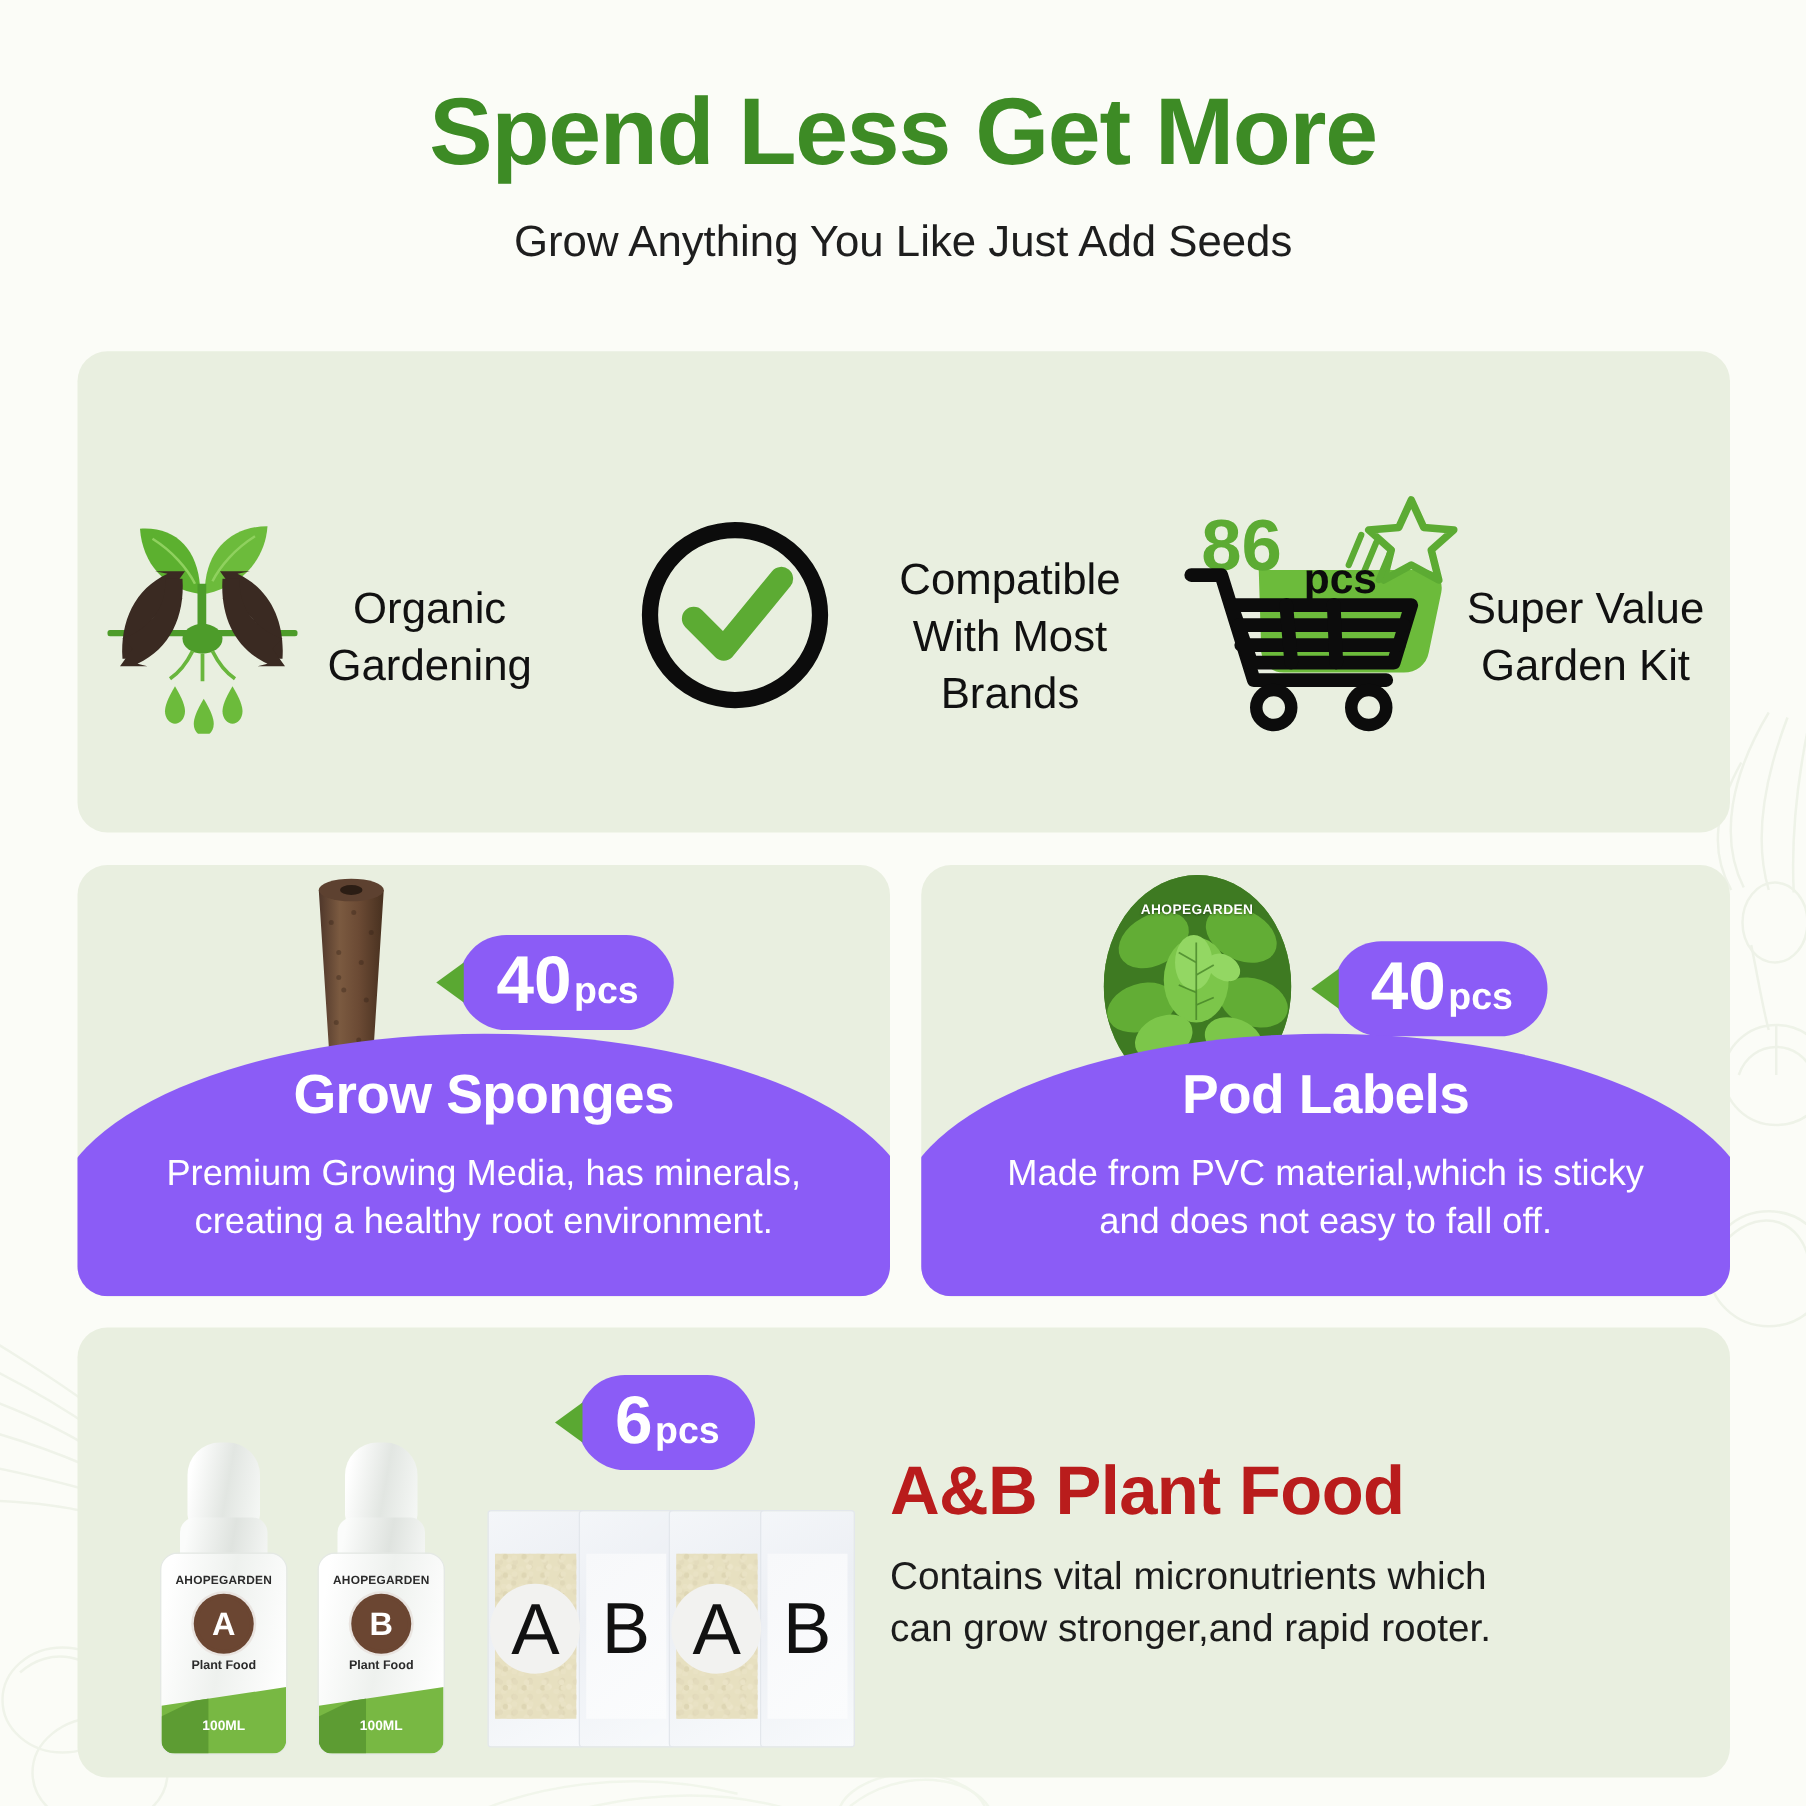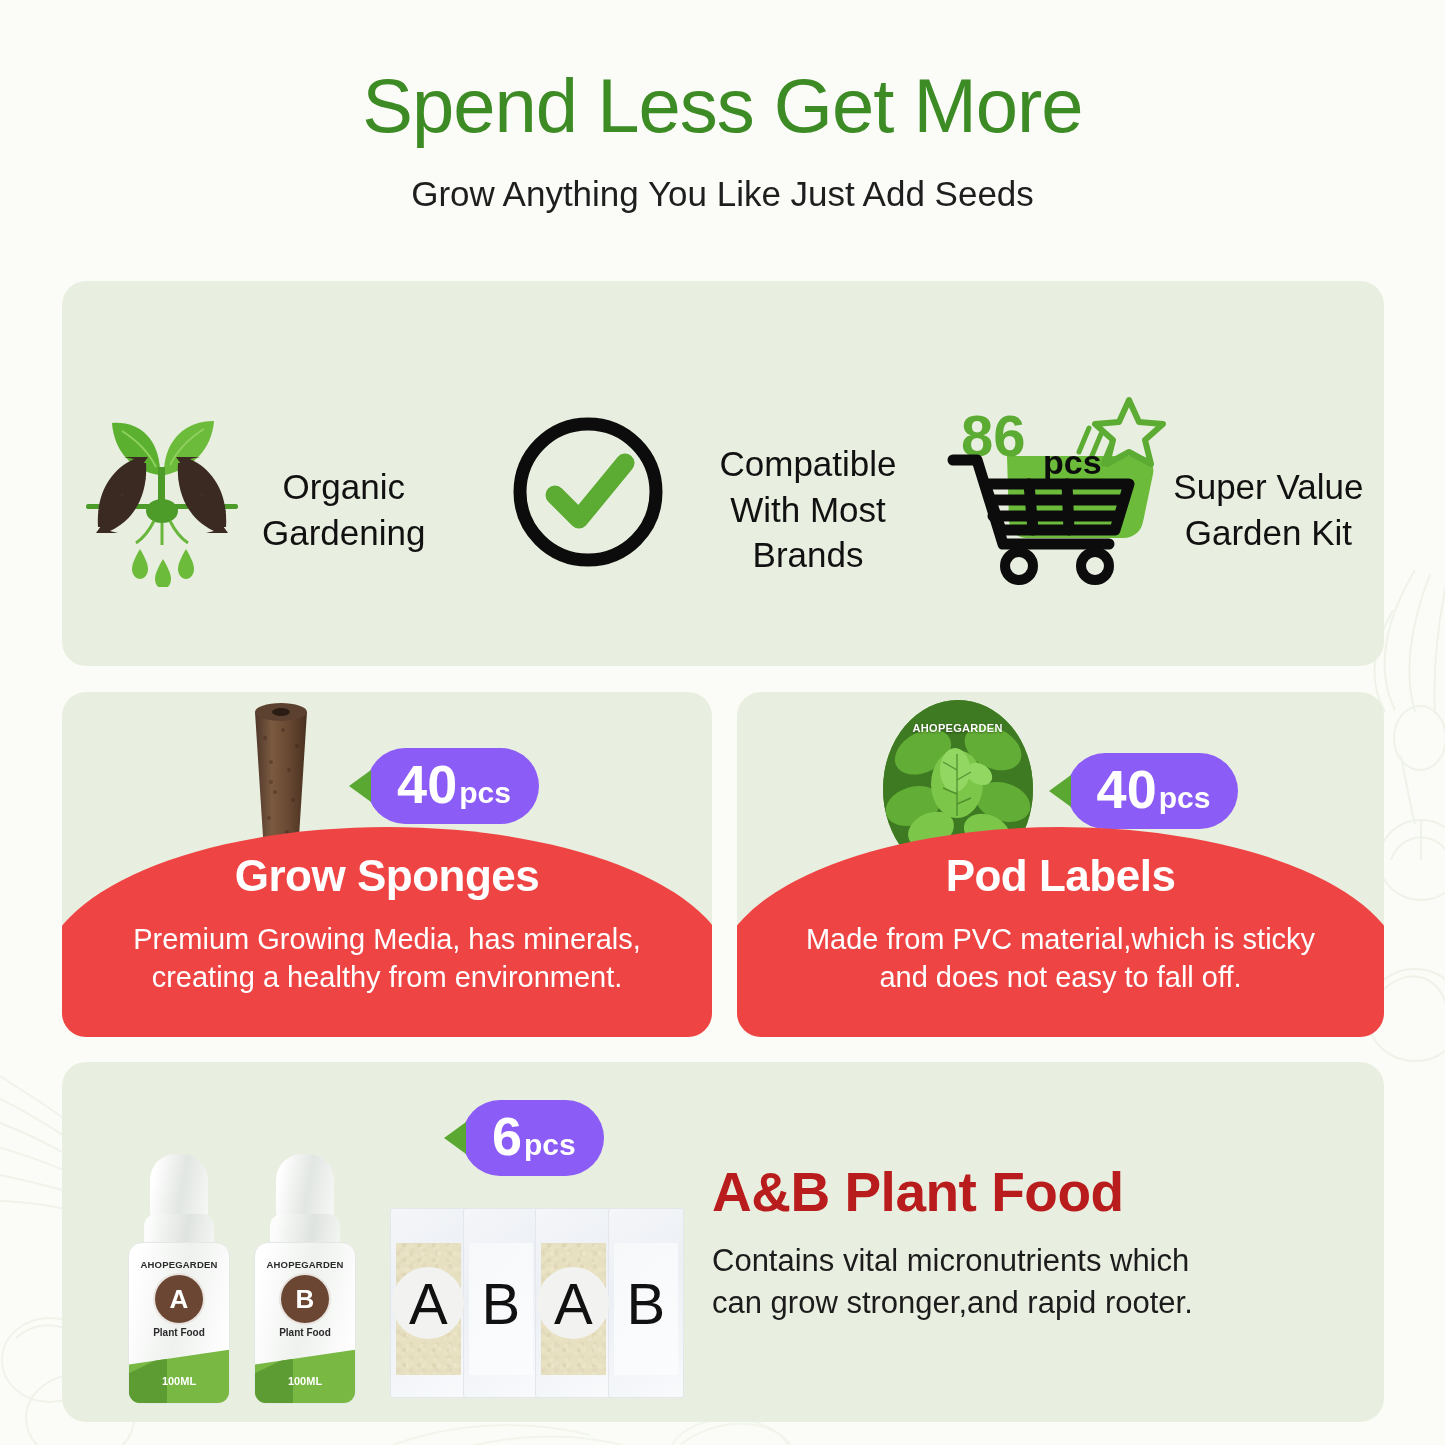--- a/index.html
+++ b/index.html
@@ -20,21 +20,21 @@
     opacity: 0.55;
   }
   .wm-right { right: -30px; top: 560px; width: 260px; height: 520px; }
   .wm-left  { left: -70px;  top: 1020px; width: 260px; height: 430px; }
   .wm-bottom{ left: 330px; bottom: -40px; width: 520px; height: 190px; }
 
   
   .header { text-align: center; padding-top: 66px; }
   .headline {
     font-size: 76px;
-    font-weight: normal;
+    font-weight: bold;
     color: #3d8b25;
     letter-spacing: -1px;
     line-height: 1.05;
   }
   .subhead {
     font-size: 35px;
     color: #1e1e1e;
     margin-top: 28px;
     letter-spacing: 0px;
   }
@@ -86,21 +86,21 @@
     justify-content: center;
   }
 
   
   .dome {
     position: absolute;
     bottom: 0;
     left: -3%;
     width: 106%;
     height: 210px;
-    background: #ef4444;
+    background: #8b5cf6;
     border-radius: 50% 50% 0 0 / 70% 70% 0 0;
     text-align: center;
   }
   .dome-title {
     color: #fff;
     font-size: 44px;
     font-weight: bold;
     margin-top: 24px;
     letter-spacing: -0.5px;
   }
@@ -483,21 +483,21 @@
       <div class="bubble" style="margin-left:34px;margin-top:48px;">
         <span class="bubble-num">40</span>
         <span class="bubble-unit">pcs</span>
       </div>
     </div>
   </div>
   <div class="dome">
     <div class="dome-title">Grow Sponges</div>
     <div class="dome-text">
       <span>Premium Growing Media, has minerals,</span><br>
-      <span>creating a healthy from environment.</span>
+      <span>creating a healthy root environment.</span>
     </div>
   </div>
 </div>
 
 <div class="card mid-right">
   <div class="mid-visual">
     <div class="visual-row">
       <div class="oval-photo">
         <svg width="150" height="178" viewBox="0 0 150 178">
           <rect width="150" height="178" fill="#3e7a22"></rect>

